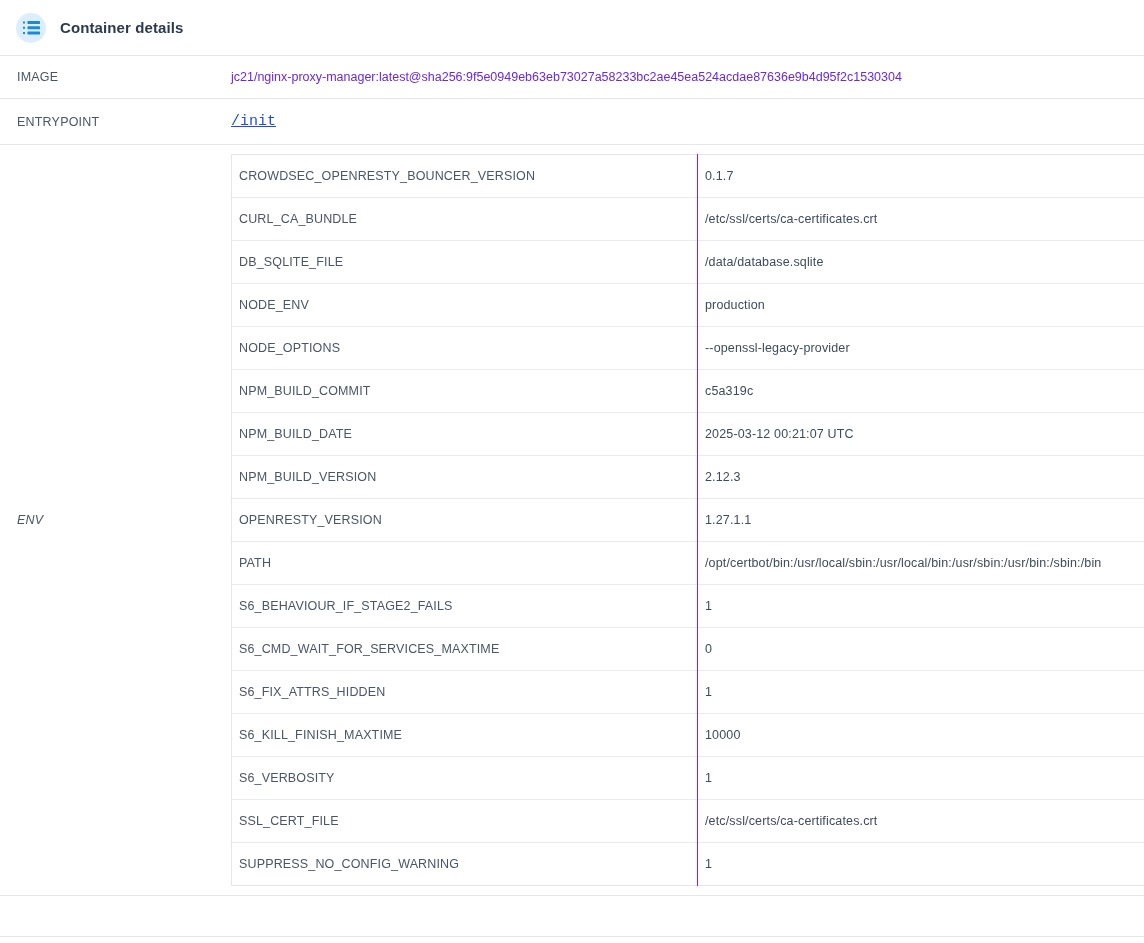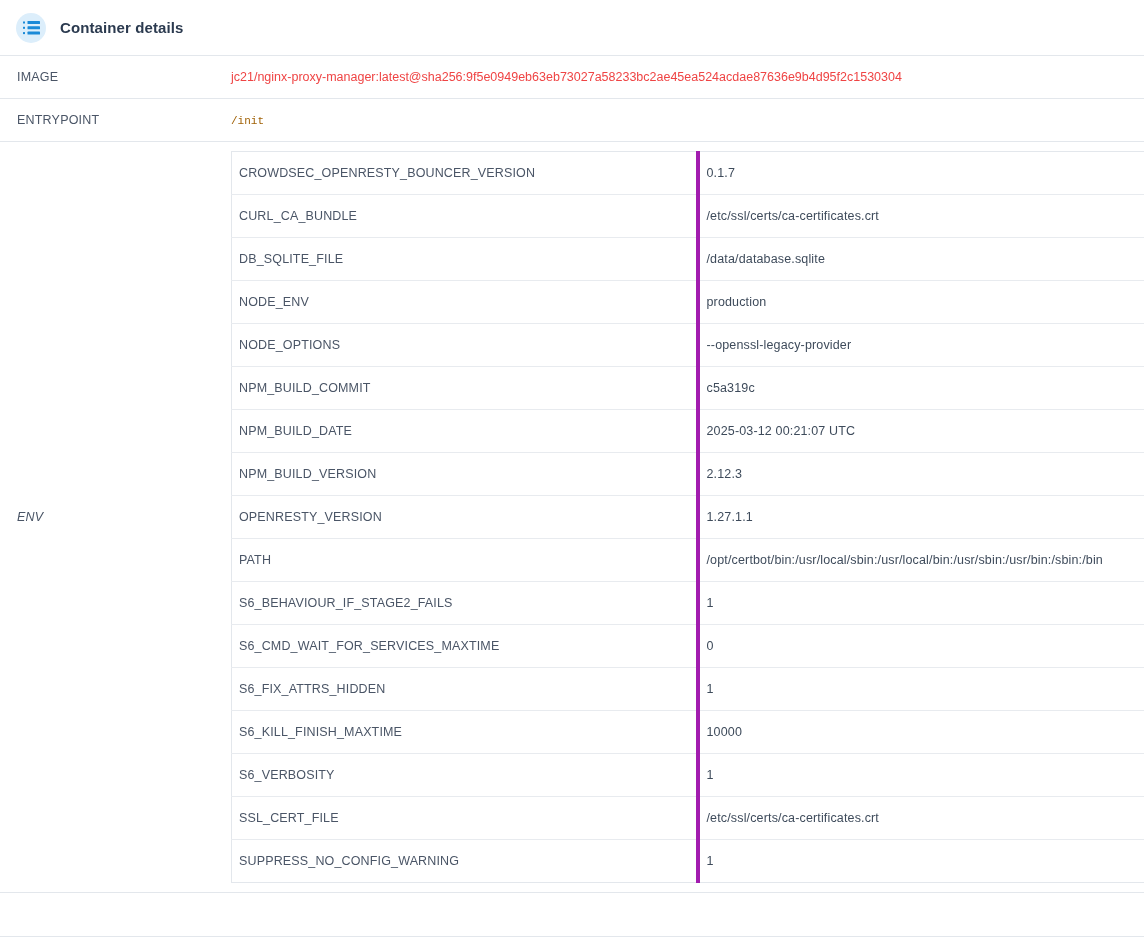--- a/index.html
+++ b/index.html
@@ -78,31 +78,32 @@
     padding: 14px 8px 14px 0;
     font-size: 12.5px;
     color: #3e4b5b;
   }
 
   tr.row-image td { padding-top: 15px; padding-bottom: 15px; }
   tr.row-cmd th, tr.row-cmd td { padding-top: 15px; padding-bottom: 15px; }
   tr.row-entrypoint th, tr.row-entrypoint td { padding-top: 13px; padding-bottom: 13px; }
 
   .image-link {
-    color: #ef4444;
+    color: #6d28d9;
     text-decoration: none;
     font-size: 12.5px;
     word-break: break-all;
     cursor: pointer;
   }
 
   .mono {
     font-family: "Liberation Mono", "DejaVu Sans Mono", monospace;
-    font-size: 11px;
-    color: #a16207;
+    font-size: 15px;
+    color: #1d4ed8;
+    text-decoration: underline;
   }
 
   
   tr.row-env > th {
     vertical-align: middle;
     padding-left: 17px;
     font-style: italic;
   }
   tr.row-env > td.env-cell {
     padding: 9px 0 9px 0;
@@ -121,21 +122,21 @@
     font-size: 12.5px;
     color: #4a5566;
     padding: 14px 12px 14px 7px;
     vertical-align: middle;
     letter-spacing: 0.15px;
     white-space: nowrap;
     overflow: hidden;
   }
   table.env-table td.env-key {
     width: 466px;
-    border-right: 4px solid #a21caf;
+    border-right: 1px solid #a21caf;
   }
   table.env-table td.env-val {
     width: 907px;
     color: #3e4b5b;
   }
 
   .footer-rule {
     position: absolute;
     left: 0;
     right: 0;

